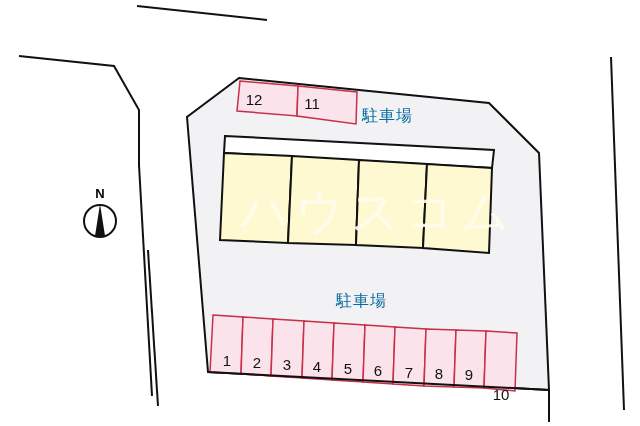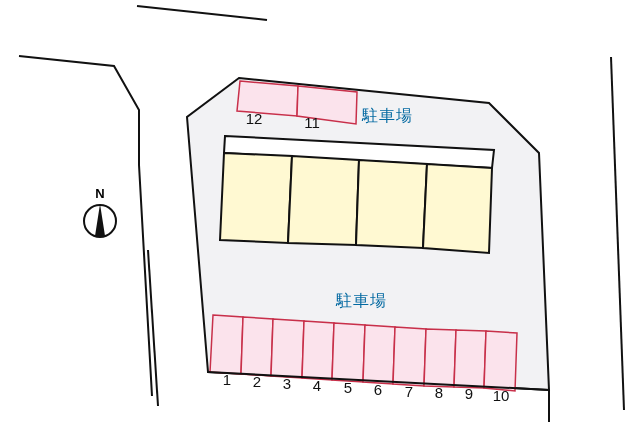--- a/index.html
+++ b/index.html
@@ -1,19 +1,19 @@
 <!DOCTYPE html>
 <html><head>
 <meta charset="utf-8">
 <style>
   html,body{margin:0;padding:0;background:#fff;}
   #stage{position:relative;width:640px;height:426px;overflow:hidden;background:#fff;font-family:"Liberation Sans","DejaVu Sans",sans-serif;}
   svg{position:absolute;left:0;top:0;}
   .lbl{position:absolute;font-family:"DejaVu Sans",sans-serif;color:#0369a1;white-space:nowrap;}
-  .num{position:absolute;font-size:15px;color:#111;font-family:"Liberation Sans",sans-serif;transform:translateX(-50%);margin-top:19px;}
+  .num{position:absolute;font-size:15px;color:#111;font-family:"Liberation Sans",sans-serif;transform:translateX(-50%);}
   .lotlabel{font-size:16px;letter-spacing:1px;}
   .north{position:absolute;left:82px;top:186px;width:36px;height:54px;}
 </style>
 </head>
 <body>
 
 <div id="stage">
   <svg width="640" height="426" viewBox="0 0 640 426">
 
     <g stroke="#111" stroke-width="2" fill="none">
@@ -47,37 +47,38 @@
       <polygon points="334,323 365,325 363,382 332,380"></polygon>
       <polygon points="365,325 395,327 393,384 363,382"></polygon>
       <polygon points="395,327 426,329 424,386 393,384"></polygon>
       <polygon points="426,329 456,330 454,387 424,386"></polygon>
       <polygon points="456,330 486,331 484,388 454,387"></polygon>
       <polygon points="486,331 517,333 515,391 484,388"></polygon>
     </g>
     <line x1="208" y1="372" x2="549" y2="390" stroke="#111" stroke-width="2"></line>
   </svg>
 
+  <div class="lbl" style="left:240px;top:180px;font-size:48px;color:#fffdf0;opacity:0.9;letter-spacing:6px;">ハウスコム</div>
 
   <div class="lbl lotlabel" style="left:362px;top:106px;">駐車場</div>
   <div class="lbl lotlabel" style="left:336px;top:291px;">駐車場</div>
 
   <div class="num" style="left:254px;top:91px;">12</div>
   <div class="num" style="left:312px;top:95px;">11</div>
 
   <div class="num" style="left:227px;top:352px;">1</div>
   <div class="num" style="left:257px;top:354px;">2</div>
   <div class="num" style="left:287px;top:356px;">3</div>
   <div class="num" style="left:317px;top:358px;">4</div>
   <div class="num" style="left:348px;top:360px;">5</div>
   <div class="num" style="left:378px;top:362px;">6</div>
   <div class="num" style="left:409px;top:364px;">7</div>
   <div class="num" style="left:439px;top:365px;">8</div>
   <div class="num" style="left:469px;top:366px;">9</div>
-  <div class="num" style="left:501px;top:368px;">10</div>
+  <div class="num" style="left:501px;top:386px;">10</div>
 
   <div class="north">
     <div style="position:absolute;left:0;width:36px;top:0;text-align:center;font-weight:bold;font-size:13px;">N</div>
     <svg width="36" height="54" viewBox="0 0 36 54">
       <circle cx="18" cy="35" r="16" fill="none" stroke="#111" stroke-width="2"></circle>
       <polygon points="18,18 13,50 23,50" fill="#111"></polygon>
     </svg>
   </div>
 </div>
 

